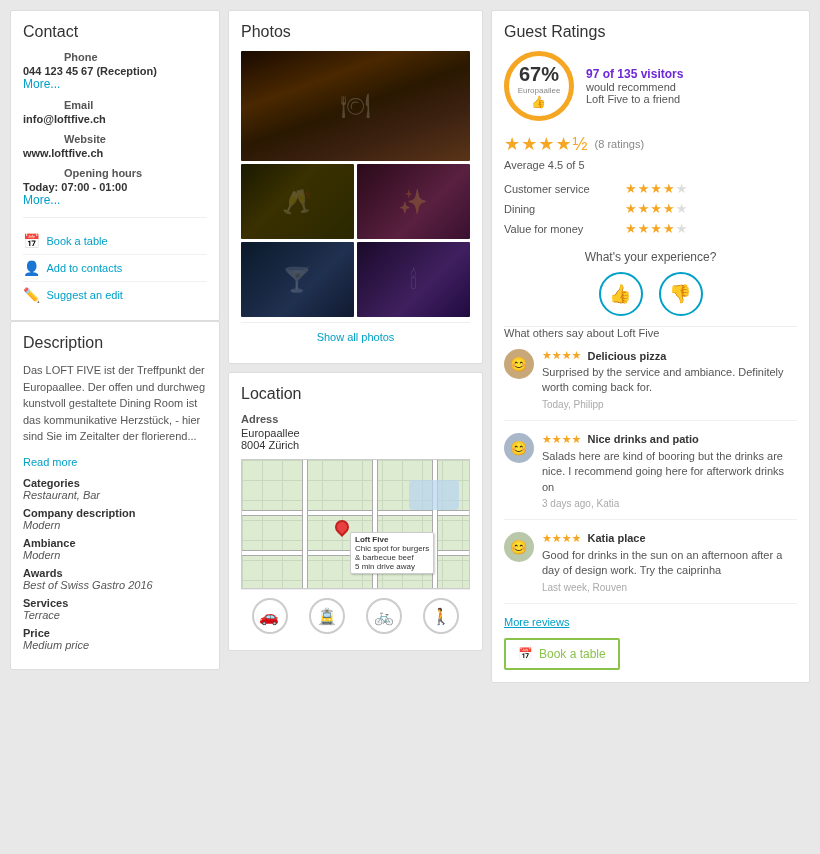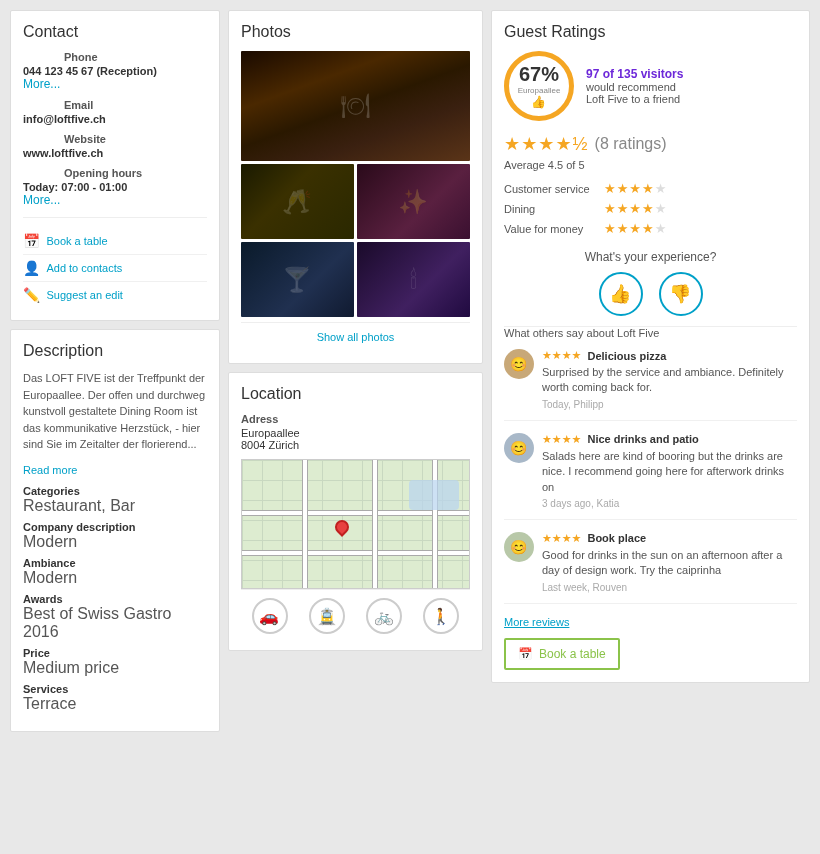--- a/index.html
+++ b/index.html
@@ -15,21 +15,21 @@
     .layout {
       display: flex;
       gap: 8px;
       align-items: flex-start;
     }
     .col-left {
       width: 210px;
       flex-shrink: 0;
       display: flex;
       flex-direction: column;
-      gap: 8px;
+      gap: 0;
     }
     .col-mid {
       width: 255px;
       flex-shrink: 0;
       display: flex;
       flex-direction: column;
       gap: 8px;
     }
     .col-right {
       flex: 1;
@@ -67,21 +67,21 @@
       border-bottom: 1px solid #f0f0f0;
     }
     .action-item:last-child { border-bottom: none; }
     .action-icon { font-size: 14px; }
     
     .desc-text { font-size: 11px; line-height: 1.5; color: #555; margin-bottom: 10px; }
     .read-more { color: #00a0c8; font-size: 11px; text-decoration: none; }
     .meta-section { margin-top: 8px; }
     .meta-row { margin-bottom: 6px; }
     .meta-label { font-weight: bold; font-size: 11px; color: #333; }
-    .meta-value { font-size: 16px; color: #555; }
+    .meta-value { font-size: 11px; color: #555; font-style: italic; }
     
     .photos-grid { display: flex; flex-direction: column; gap: 3px; }
     .photo-row { display: flex; gap: 3px; }
     .photo-block {
       background: #888;
       border-radius: 1px;
       overflow: hidden;
     }
     .photo-tall { width: 100%; height: 110px; background: linear-gradient(135deg, #3a2a1a 0%, #6b4c2a 40%, #2a1a0a 100%); }
     .photo-mid-left { flex: 1; height: 75px; background: linear-gradient(135deg, #2a1a0a 0%, #4a3020 60%, #1a0a00 100%); }
@@ -186,24 +186,24 @@
       display: flex;
       flex-direction: column;
       align-items: center;
       justify-content: center;
       flex-shrink: 0;
     }
     .recommend-pct { font-size: 20px; font-weight: bold; color: #333; }
     .recommend-label { font-size: 8px; color: #888; text-align: center; }
     .stars-row { display: flex; align-items: center; gap: 6px; margin-bottom: 4px; }
     .stars { color: #f5a623; font-size: 18px; letter-spacing: 1px; }
-    .stars-count { font-size: 16px; color: #888; }
+    .stars-count { font-size: 11px; color: #888; }
     .avg-text { font-size: 11px; color: #555; margin-bottom: 10px; }
     .rating-breakdown { margin-bottom: 14px; }
-    .rating-row { display: flex; align-items: center; gap: 0; margin-bottom: 5px; }
+    .rating-row { display: flex; align-items: center; gap: 21px; margin-bottom: 5px; }
     .rating-cat { font-size: 11px; color: #555; width: 100px; }
     .mini-stars { color: #f5a623; font-size: 13px; letter-spacing: 1px; }
     .mini-star-empty { color: #ddd; }
     .experience-section { text-align: center; margin: 10px 0; }
     .experience-label { font-size: 12px; color: #555; margin-bottom: 8px; }
     .thumb-btns { display: flex; justify-content: center; gap: 16px; }
     .thumb-btn {
       width: 44px;
       height: 44px;
       border-radius: 50%;
@@ -333,26 +333,26 @@
         </div>
         <div class="meta-row">
           <div class="meta-label">Ambiance</div>
           <div class="meta-value">Modern</div>
         </div>
         <div class="meta-row">
           <div class="meta-label">Awards</div>
           <div class="meta-value">Best of Swiss Gastro 2016</div>
         </div>
         <div class="meta-row">
+          <div class="meta-label">Services</div>
+          <div class="meta-value">Terrace</div>
+        </div>
+        <div class="meta-row">
           <div class="meta-label">Price</div>
           <div class="meta-value">Medium price</div>
-        </div>
-        <div class="meta-row">
-          <div class="meta-label">Services</div>
-          <div class="meta-value">Terrace</div>
         </div>
       </div>
     </div>
   </div>
 
   <div class="col-mid">
 
     <div class="card">
       <h2 class="card-title">Photos</h2>
       <div class="photos-grid">
@@ -392,20 +392,23 @@
         <div class="map-grid"></div>
         <div class="map-road-h road1"></div>
         <div class="map-road-h road2"></div>
         <div class="map-road-v road3"></div>
         <div class="map-road-v road4"></div>
         <div class="map-road-v road5"></div>
         <div class="water-body" style="width:50px;height:30px;right:10px;top:20px;opacity:0.7;"></div>
         <div class="map-pin">
           <div class="pin-circle"></div>
         </div>
+        <div class="map-label">
+          <strong>Loft Five</strong><br>Chic spot for burgers<br>&amp; barbecue beef<br>5 min drive away
+        </div>
       </div>
       <div class="location-icons">
         <div class="loc-icon">🚗</div>
         <div class="loc-icon">🚊</div>
         <div class="loc-icon">🚲</div>
         <div class="loc-icon">🚶</div>
       </div>
     </div>
   </div>
 
@@ -479,21 +482,21 @@
           <div class="review-text">Salads here are kind of booring but the drinks are nice. I recommend going here for afterwork drinks on</div>
           <div class="review-meta">3 days ago, Katia</div>
         </div>
       </div>
 
       <div class="review-item">
         <div class="review-avatar" style="background:#b8c8a8;">😊</div>
         <div class="review-content">
           <div class="review-header">
             <span class="review-stars">★★★★</span>
-            <span class="review-title">Book place</span>
+            <span class="review-title">Katia place</span>
           </div>
           <div class="review-text">Good for drinks in the sun on an afternoon after a day of design work. Try the caiprinha</div>
           <div class="review-meta">Last week, Rouven</div>
         </div>
       </div>
 
       <a class="more-reviews" href="#">More reviews</a>
 
       <div class="book-btn">
         <span>📅</span>

